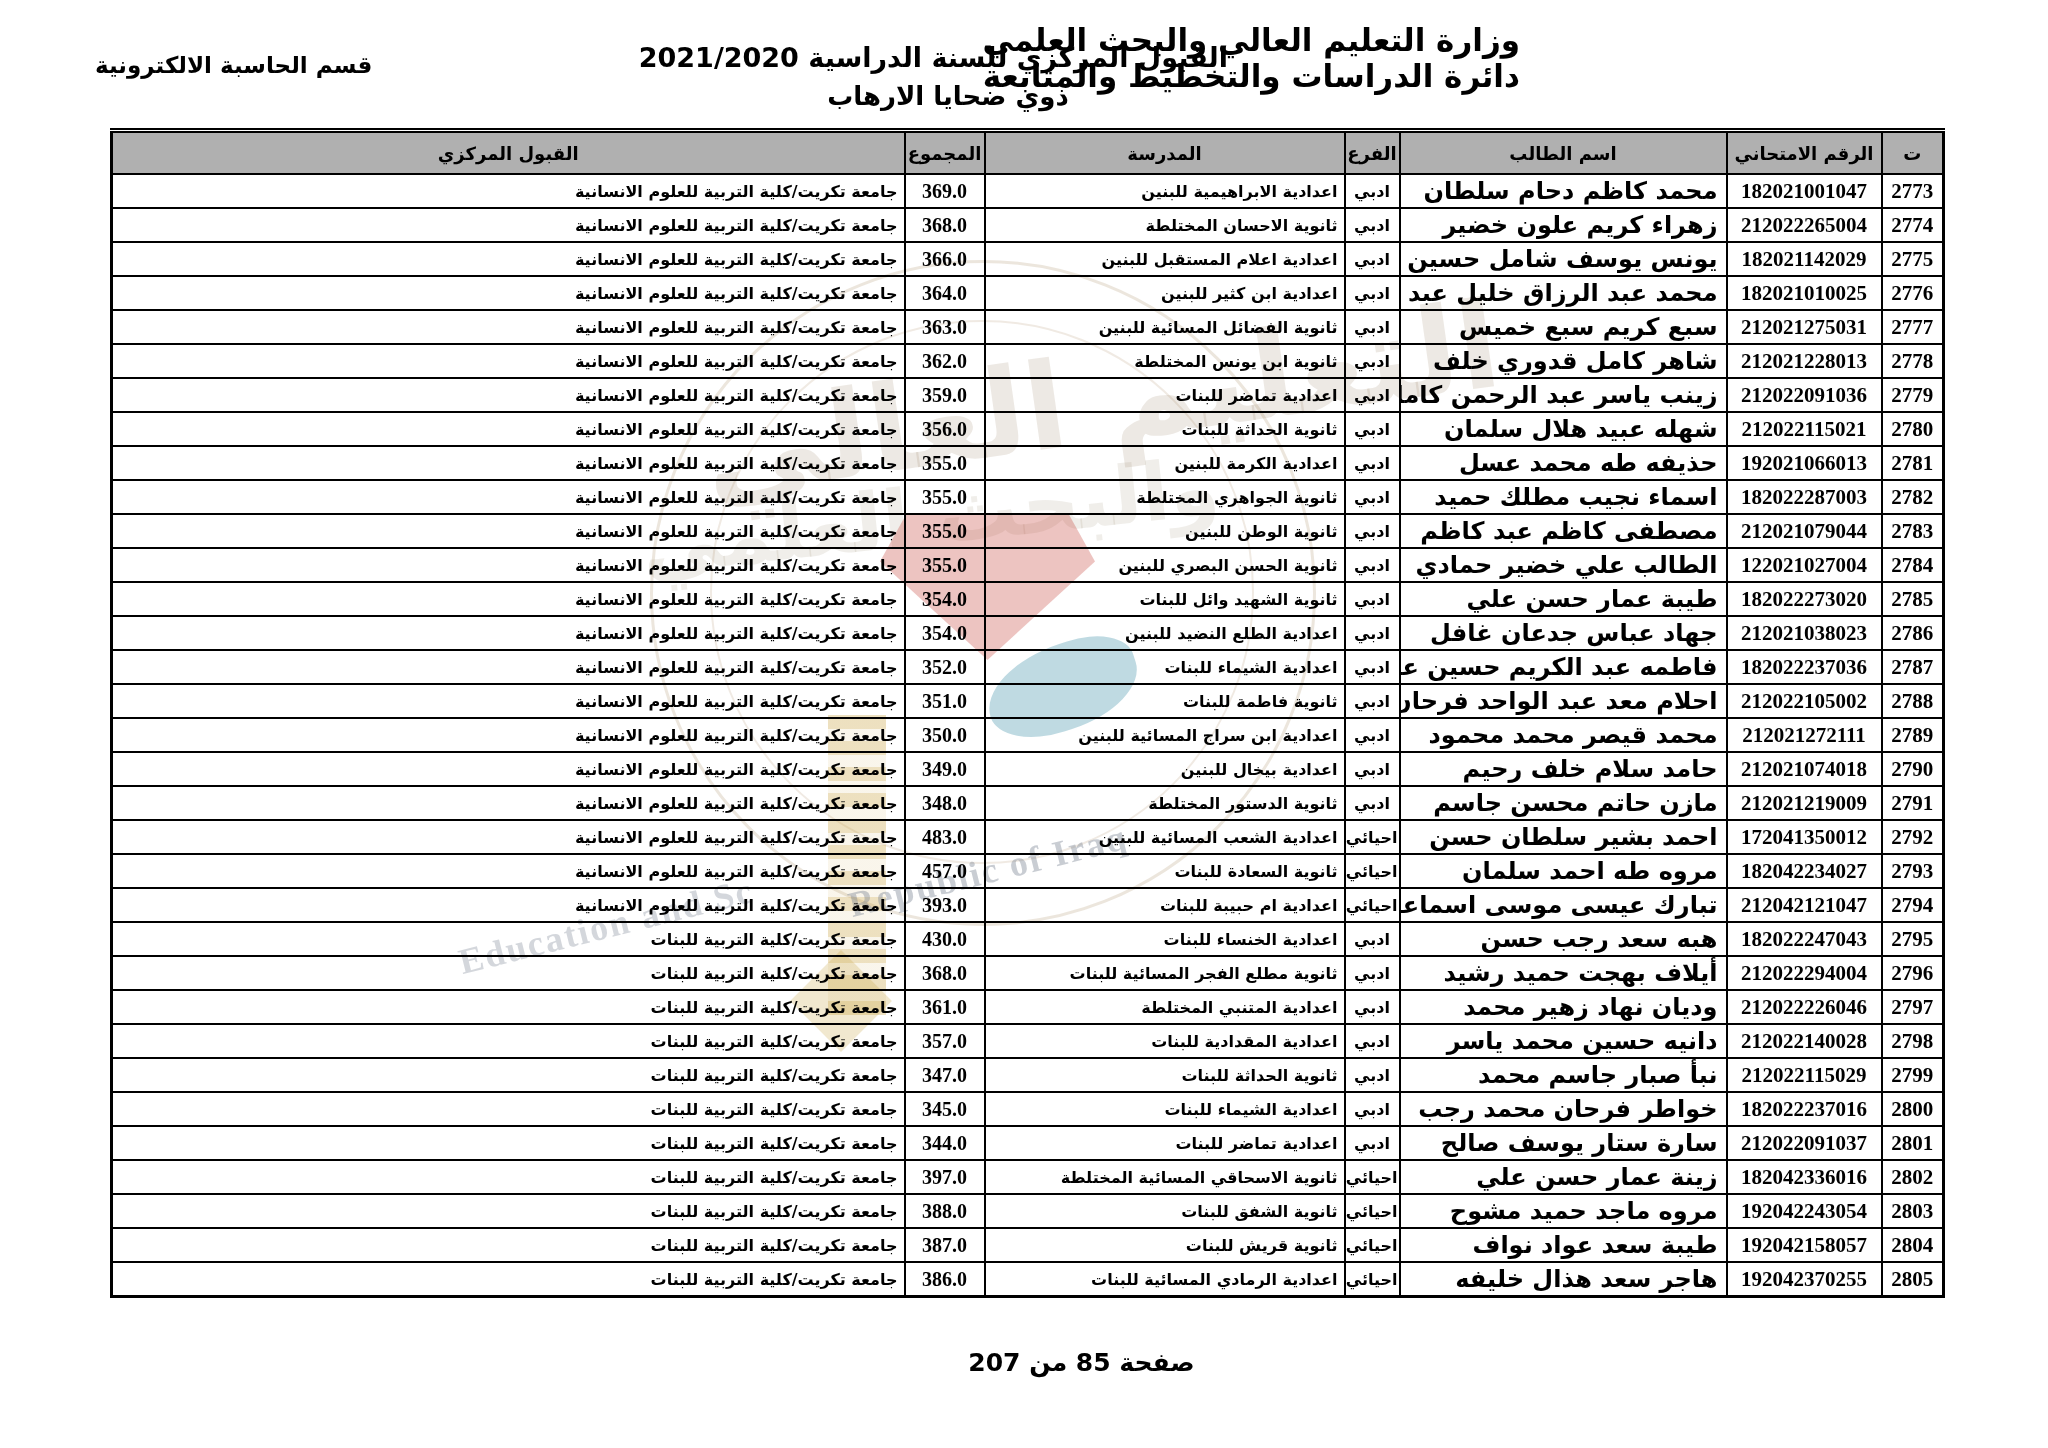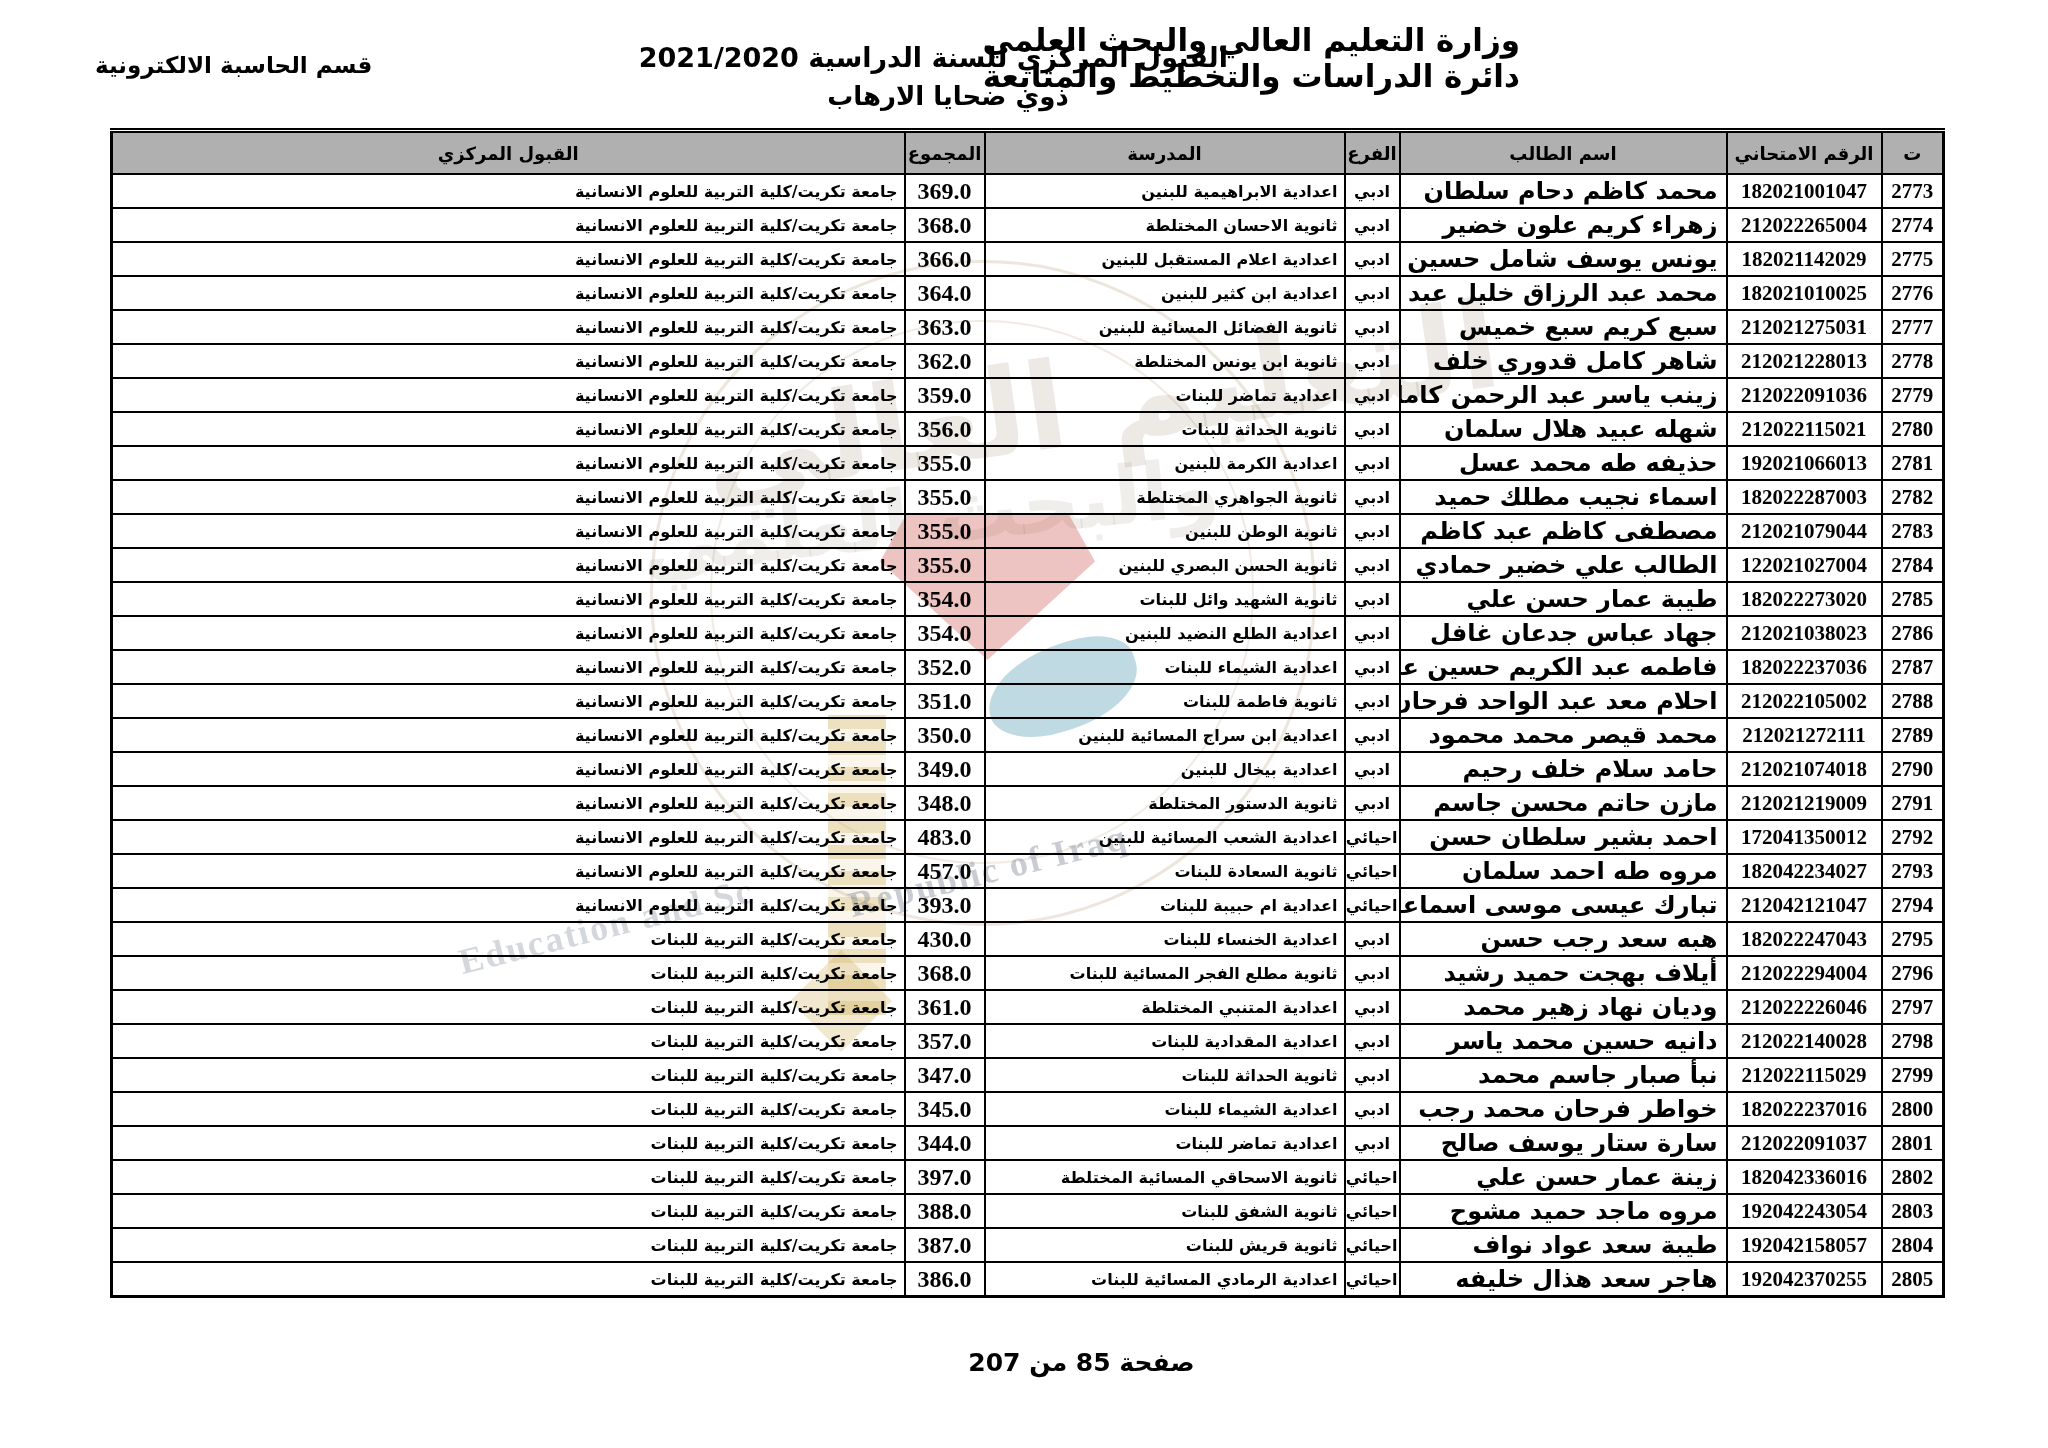--- a/index.html
+++ b/index.html
@@ -70,21 +70,21 @@
   table.results td{height:25.5px;vertical-align:middle;background:transparent;}
 
   col.c-idx{width:62px;}  col.c-exam{width:155px;} col.c-name{width:327px;}
   col.c-branch{width:55px;} col.c-school{width:360px;} col.c-total{width:80px;}
   col.c-adm{width:auto;}
 
   td.col-index,td.col-exam_number,td.col-total{
     text-align:center;font-family:"Liberation Serif","DejaVu Serif",serif;
     font-size:21px;font-weight:bold;direction:ltr;
   }
-  td.col-total{font-size:24px;}
+  td.col-total{font-size:20px;}
   td.col-branch{text-align:center;font-size:16px;font-weight:bold;}
   td.col-student_name{text-align:right;padding:2px 8px;font-size:24px;font-weight:bold;}
   td.col-school{text-align:right;padding:0 6px;font-size:16px;font-weight:bold;border-radius:12px;}
   td.col-admission{text-align:right;padding:0 6px;font-size:16px;font-weight:bold;}
 
   
   .footer{
     position:absolute;top:1348px;right:0;left:115px;text-align:center;
     font-size:25px;font-weight:bold;
   }

